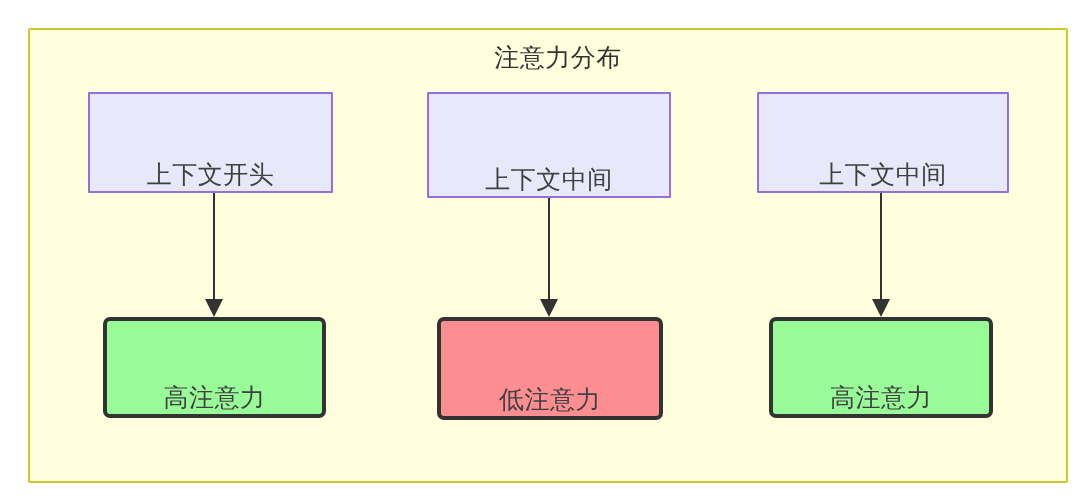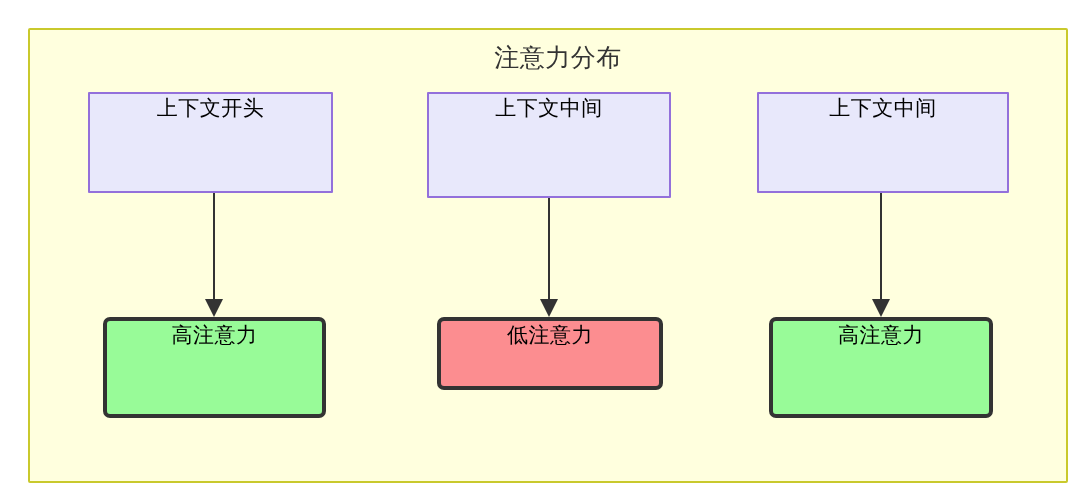--- a/index.html
+++ b/index.html
@@ -45,24 +45,24 @@
     color: #333333;
     letter-spacing: 0.5px;
     white-space: nowrap;
   }
 
   
   .node {
     position: absolute;
     box-sizing: border-box;
     display: flex;
-    align-items: flex-start;
+    align-items: flex-end;
     justify-content: center;
-    font-size: 21px;
-    color: #000000;
+    font-size: 25px;
+    color: #404040;
     letter-spacing: 0.5px;
     white-space: nowrap;
   }
 
   .node-source {
     background: #e8e8fb;
     border: 2px solid #9370db;
     border-radius: 1px;
   }
 
@@ -79,21 +79,21 @@
     background: #fc8d90;
   }
 
   
   #node-ctx-start  { left: 88px;  top: 92px; width: 245px; height: 101px; }
   #node-ctx-middle { left: 427px; top: 92px; width: 244px; height: 106px; }
   #node-ctx-end    { left: 757px; top: 92px; width: 252px; height: 101px; }
 
   
   #node-attn-start  { left: 103px; top: 317px; width: 223px; height: 101px; }
-  #node-attn-middle { left: 437px; top: 317px; width: 226px; height: 73px; }
+  #node-attn-middle { left: 437px; top: 317px; width: 226px; height: 103px; }
   #node-attn-end    { left: 769px; top: 317px; width: 224px; height: 101px; }
 
   
   .edge-svg {
     position: absolute;
     left: 0;
     top: 0;
     width: 1080px;
     height: 496px;
     pointer-events: none;

